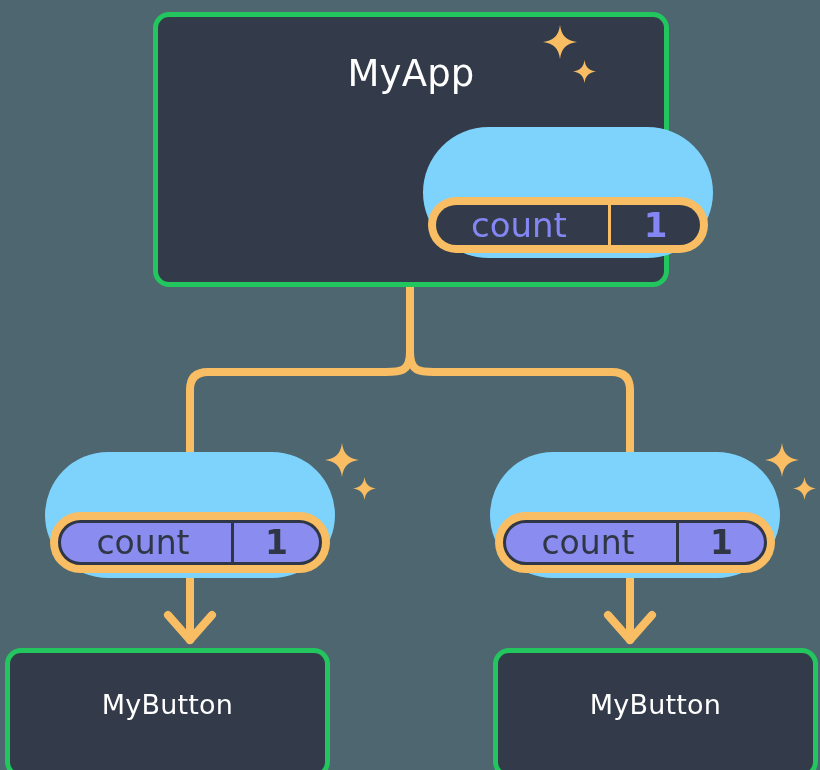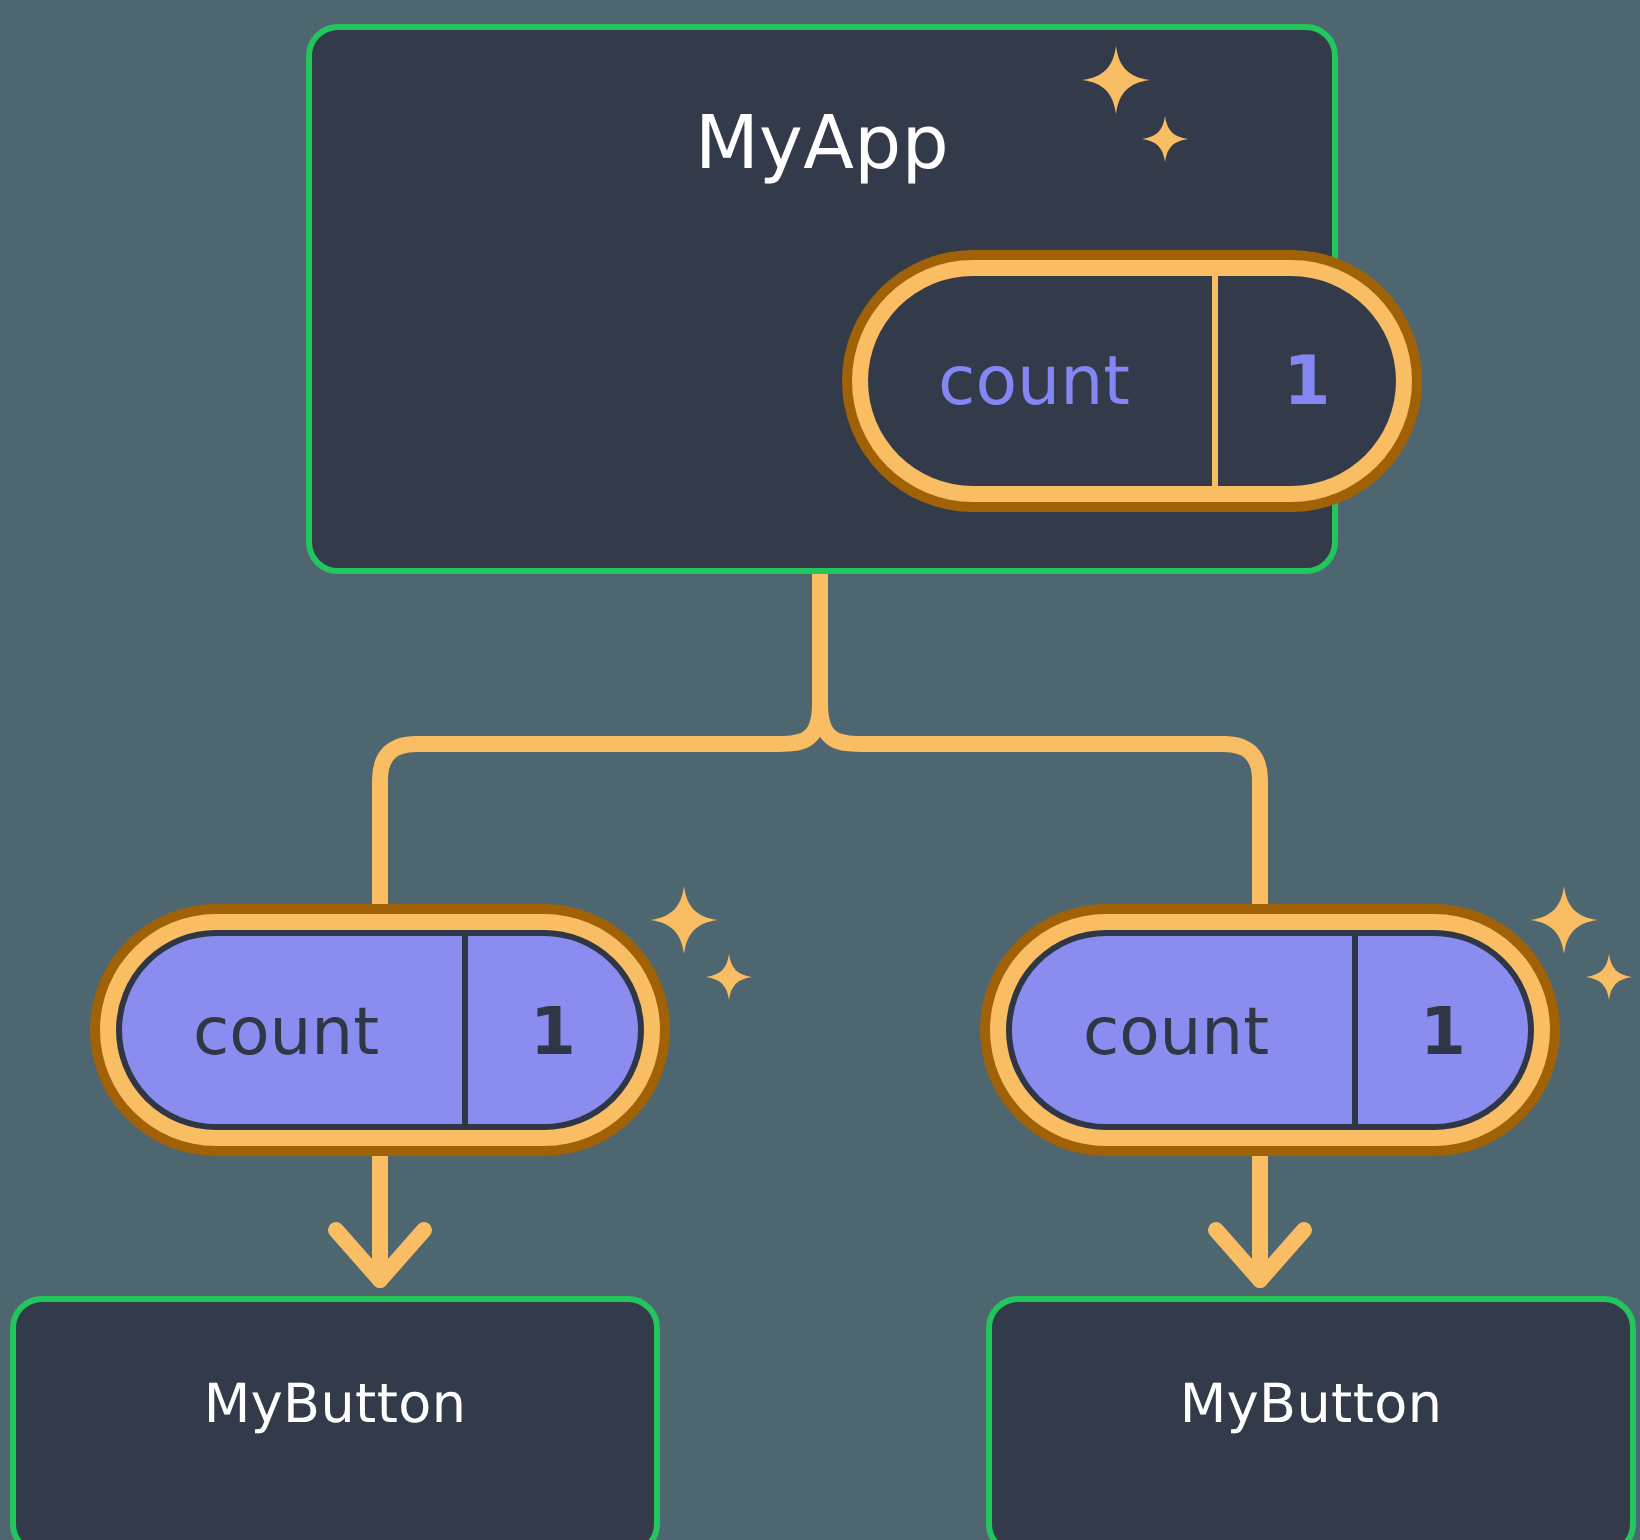--- a/index.html
+++ b/index.html
@@ -26,21 +26,21 @@
     top: 0;
     width: 820px;
     height: 770px;
     pointer-events: none;
   }
 
   
   .card {
     position: absolute;
     background: #333b4a;
-    border: 3px solid #22c55e;
+    border: 5px solid #22c55e;
     border-radius: 16px;
     box-sizing: border-box;
   }
   .card-title {
     color: #ffffff;
     font-size: 37px;
     font-weight: 400;
     letter-spacing: 0.2px;
     text-align: center;
     white-space: nowrap;
@@ -75,23 +75,24 @@
     left: 493px;
     top: 648px;
     width: 325px;
   }
 
   
   .pill {
     position: absolute;
     box-sizing: border-box;
     border-radius: 999px;
-    background: #a16207;          
+    background: #7dd3fc;          
     padding: 5px;
     display: flex;
+    align-items: flex-end;
   }
   .pill-mid {
     flex: 1;
     border-radius: 999px;
     background: #f9bd63;          
     padding: 8px;
     display: flex;
   }
   .pill-inner {
     flex: 1;

